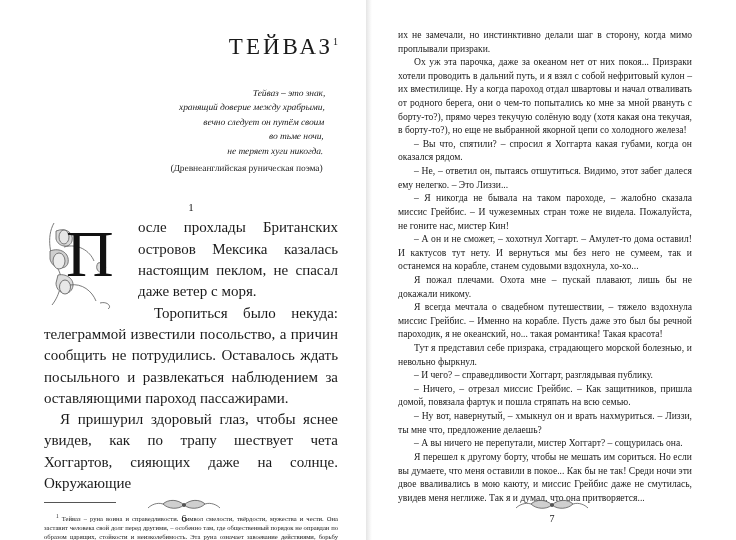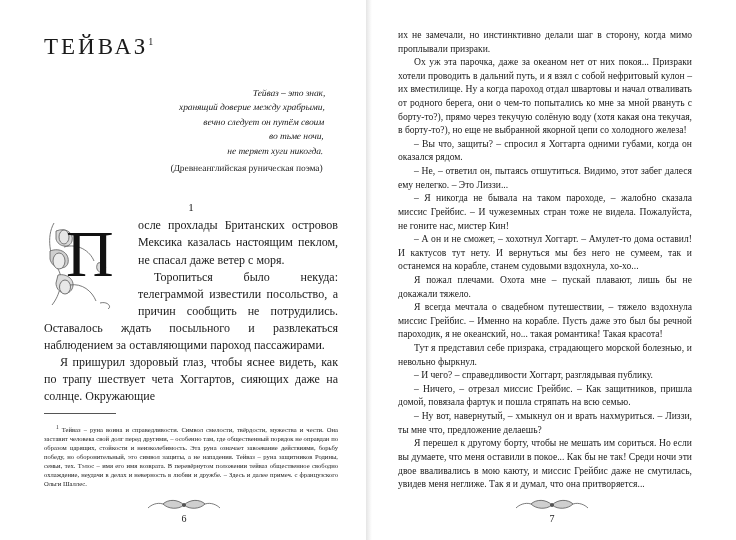--- a/index.html
+++ b/index.html
@@ -38,21 +38,21 @@
     position: absolute;
     left: 366px;
     top: 0;
     width: 6px;
     height: 540px;
     background: linear-gradient(to right, rgba(0,0,0,0.10), rgba(0,0,0,0.0));
     pointer-events: none;
   }
   
   .chapter-title {
-    text-align: left;
+    text-align: right;
     font-size: 23px;
     letter-spacing: 3px;
     font-weight: normal;
     margin: 8px 0 0 0;
     font-family: "Liberation Serif", serif;
   }
   .chapter-title sup {
     font-size: 10px;
     vertical-align: super;
     letter-spacing: 0;
@@ -100,21 +100,21 @@
     color: #111;
   }
   .dropcap .vine {
     position: absolute;
     left: 0;
     top: 0;
     width: 88px;
     height: 92px;
   }
   p.body {
-    font-size: 12px;
+    font-size: 15px;
     line-height: 1.42;
     text-align: justify;
     margin: 0;
     text-indent: 16px;
     hyphens: auto;
   }
   p.body.first {
     text-indent: 0;
   }
   
@@ -196,21 +196,21 @@
             <path d="M54 46 C60 44, 64 50, 60 54 C56 58, 50 52, 54 46 Z" fill="#dddddd"></path>
             <path d="M56 86 C64 84, 68 90, 64 92"></path>
           </g>
         </svg>
         <span class="letter">П</span>
       </div>
       <p class="body first">осле прохлады Британских островов Мексика казалась настоящим пеклом, не спасал даже ветер с моря.</p>
       <p class="body">Торопиться было некуда: телеграммой известили посольство, а причин сообщить не потрудились. Оставалось ждать посыльного и развлекаться наблюдением за оставляющими пароход пассажирами.</p>
     </div>
 
-    <p class="body">Я пришурил здоровый глаз, чтобы яснее видеть, как по трапу шествует чета Хоггартов, сияющих даже на солнце. Окружающие</p>
+    <p class="body">Я пришурил здоровый глаз, чтобы яснее увидев, как по трапу шествует чета Хоггартов, сияющих даже на солнце. Окружающие</p>
 
     <div class="fn-rule"></div>
     <p class="footnote"><sup>1</sup> <span>Тейваз – руна воина и справедливости. Символ смелости, твёрдости, мужества и чести. Она заставит человека свой долг перед другими, – особенно там, где общественный порядок не оправдан по образом царящих, стойкости и неизколебимость. Эта руна означает завоевание действиями, борьбу победу, но оборонительный, это символ защиты, а не нападения. Тейваз – руна защитников Родины, семьи, тех. Тэлос – имя его имя возврата. В перевёрнутом положении тейваз общественное свободно охлаждение, неудачи в делах и неверность в любви и дружбе. – Здесь и далее примеч. с французского Ольги Шаллес.</span></p>
 
     <div class="folio">
       <svg class="folio-orn" width="78" height="16" viewBox="0 0 78 16">
         <g stroke="#444" stroke-width="0.7" fill="none">
           <path d="M39 9 C33 3, 23 3, 18 8 C23 13, 33 14, 39 9 Z" fill="#cfcfcf"></path>
           <path d="M39 9 C45 3, 55 3, 60 8 C55 13, 45 14, 39 9 Z" fill="#cfcfcf"></path>
           <path d="M18 8 C12 6, 6 9, 3 12"></path>
@@ -221,30 +221,31 @@
       <span class="folio-num">6</span>
     </div>
   </div>
 
   <div class="gutter-shadow"></div>
 
   <div class="page page-right">
     <div class="right-col">
       <p class="body first">их не замечали, но инстинктивно делали шаг в сторону, когда мимо проплывали призраки.</p>
       <p class="body">Ох уж эта парочка, даже за океаном нет от них покоя... Призраки хотели проводить в дальний путь, и я взял с собой нефритовый кулон – их вместилище. Ну а когда пароход отдал швартовы и начал отваливать от родного берега, они о чем-то попытались ко мне за мной рвануть с борту-то?), прямо через текучую солёную воду (хотя какая она текучая, в борту-то?), но еще не выбранной якорной цепи со холодного железа!</p>
-      <p class="body">– Вы что, защиты? – спросил я Хоггарта одними губами, когда он оказался рядом.</p>
+      <p class="body">– Вы что, спятили? – спросил я Хоггарта какая губами, когда он оказался рядом.</p>
       <p class="body">– Не, – ответил он, пытаясь отшутиться. Видимо, этот забег далеся ему нелегко. – Это Лиззи...</p>
       <p class="body">– Я никогда не бывала на таком пароходе, – жалобно сказала миссис Грейбис. – И чужеземных стран тоже не видела. Пожалуйста, не гоните нас, мистер Кин!</p>
       <p class="body">– А он и не сможет, – хохотнул Хоггарт. – Амулет-то дома оставил! И кактусов тут нету. И вернуться мы без него не сумеем, так и останемся на корабле, станем судовыми вздохнула, хо-хо...</p>
-      <p class="body">Я пожал плечами. Охота мне – пускай плавают, лишь бы не докажали тяжело.</p>
+      <p class="body">Я пожал плечами. Охота мне – пускай плавают, лишь бы не докажали никому.</p>
       <p class="body">Я всегда мечтала о свадебном путешествии, – тяжело вздохнула миссис Грейбис. – Именно на корабле. Пусть даже это был бы речной пароходик, я не океанский, но... такая романтика! Такая красота!</p>
       <p class="body">Тут я представил себе призрака, страдающего морской болезнью, и невольно фыркнул.</p>
       <p class="body">– И чего? – справедливости Хоггарт, разглядывая публику.</p>
       <p class="body">– Ничего, – отрезал миссис Грейбис. – Как защитников, пришла домой, повязала фартук и пошла стряпать на всю семью.</p>
       <p class="body">– Ну вот, навернутый, – хмыкнул он и врать нахмуриться. – Лиззи, ты мне что, предложение делаешь?</p>
+      <p class="body">– А вы ничего не перепутали, мистер Хоггарт? – сощурилась она.</p>
       <p class="body">Я перешел к другому борту, чтобы не мешать им сориться. Но если вы думаете, что меня оставили в покое... Как бы не так! Среди ночи эти двое вваливались в мою каюту, и миссис Грейбис даже не смутилась, увидев меня неглиже. Так я и думал, что она притворяется...</p>
     </div>
 
     <div class="folio">
       <svg class="folio-orn" width="78" height="16" viewBox="0 0 78 16">
         <g stroke="#444" stroke-width="0.7" fill="none">
           <path d="M39 9 C33 3, 23 3, 18 8 C23 13, 33 14, 39 9 Z" fill="#cfcfcf"></path>
           <path d="M39 9 C45 3, 55 3, 60 8 C55 13, 45 14, 39 9 Z" fill="#cfcfcf"></path>
           <path d="M18 8 C12 6, 6 9, 3 12"></path>
           <path d="M60 8 C66 6, 72 9, 75 12"></path>

